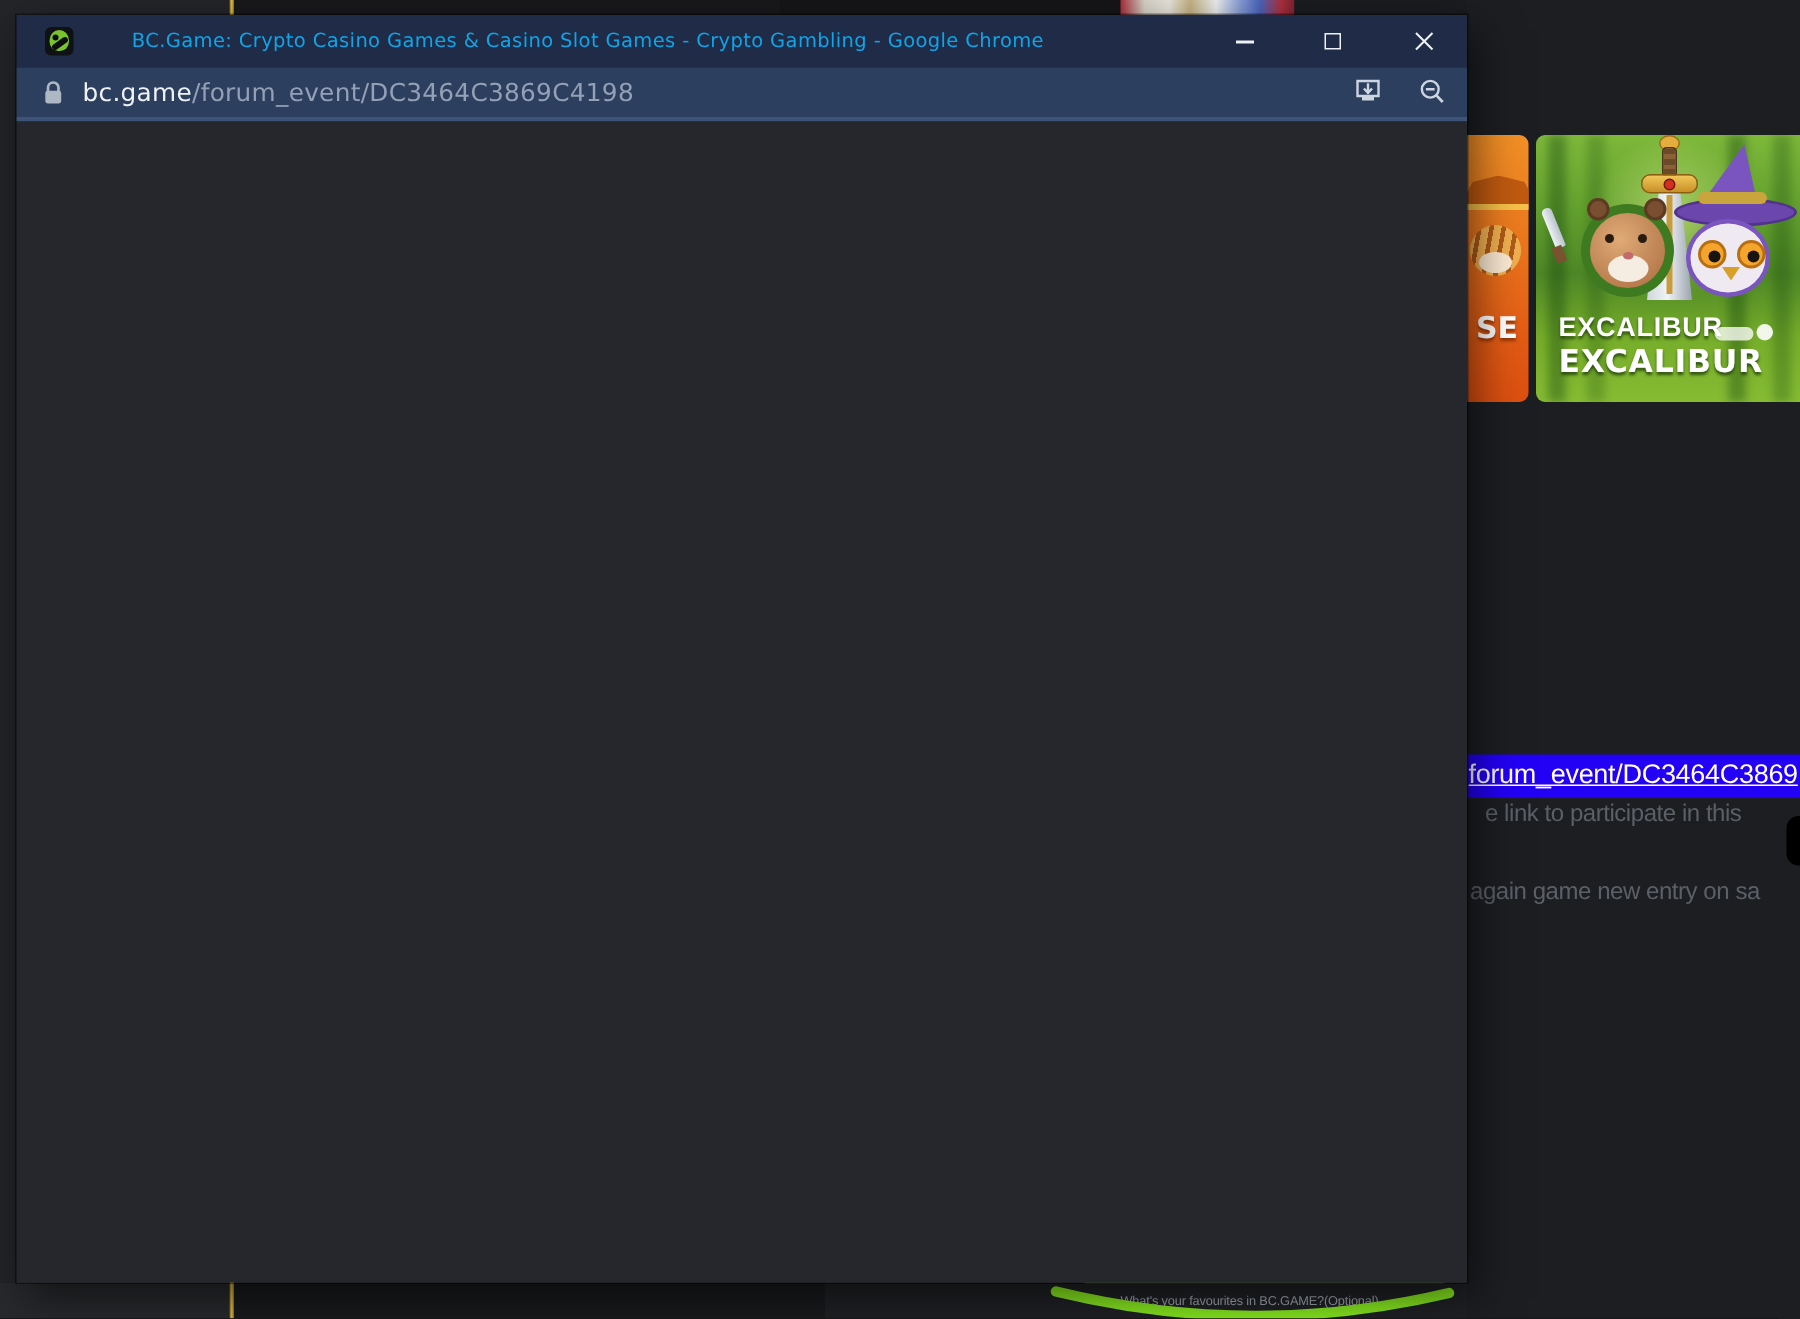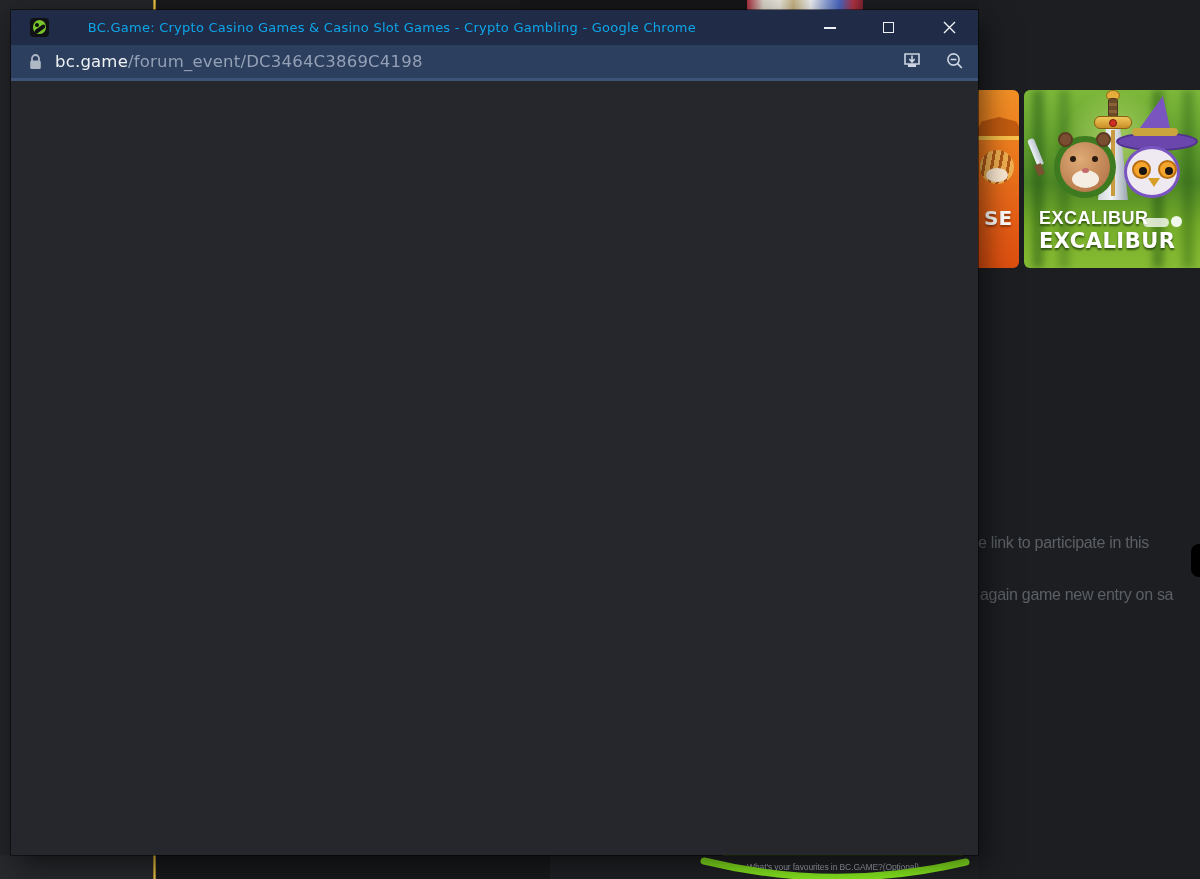--- a/index.html
+++ b/index.html
@@ -69,21 +69,21 @@
   .tileB-title2{left:15px;top:139px;color:#fff;font-weight:800;font-size:21px;letter-spacing:.5px;
                 font-family:"DejaVu Sans",sans-serif;text-shadow:0 2px 2px rgba(30,60,10,.8);}
   .provider-logo{left:119px;top:128px;width:26px;height:9px;border-radius:5px;background:rgba(255,255,255,.85);opacity:.9;}
   .provider-dot{left:147px;top:126px;width:11px;height:11px;border-radius:50%;background:rgba(255,255,255,.9);}
 
   
   .selband{left:0;top:503px;width:222px;height:29px;background:#2301f5;overflow:hidden;}
   .sellink{position:absolute;left:1px;top:3px;white-space:nowrap;color:#ffffff;font-size:18px;
            text-decoration:underline;letter-spacing:-0.2px;}
   .pline{position:absolute;white-space:nowrap;color:#5b6066;font-size:16px;letter-spacing:-0.3px;}
-  .pline1{left:0;top:534px;}
+  .pline1{left:12px;top:534px;}
   .pline2{left:2px;top:586px;}
   .blackpill{left:213px;top:544px;width:14px;height:33px;background:#000;border-radius:8px 0 0 8px;}
   .card{left:0;top:696px;width:160px;height:183px;background:#37383e;}
   .cardtext{position:absolute;left:3px;top:37px;white-space:nowrap;color:#e4e5e7;font-size:13.5px;}
 
   
   .bottomstrip{left:0;top:855px;width:978px;height:24px;background:#191a1c;}
   .bs-seg1{left:0;top:0;width:153px;height:24px;background:#28292d;}
   .yline-bot{left:153px;top:0;width:3px;height:24px;background:linear-gradient(to right,#8a6d1d,#e7c34a,#8a6d1d);}
   .bs-seg3{left:550px;top:0;width:428px;height:24px;background:#202125;}
@@ -171,20 +171,23 @@
       <div class="abs o-eye" style="left:134px;top:70px;">
         <div class="abs o-pupil" style="left:5px;top:5px;"></div>
       </div>
       <div class="abs o-beak"></div>
       <div class="abs tileB-title1">EXCALIBUR</div>
       <div class="abs tileB-title2">EXCALIBUR</div>
       <div class="abs provider-logo"></div>
       <div class="abs provider-dot"></div>
     </div>
 
+    <div class="abs selband">
+      <a class="sellink">forum_event/DC3464C3869</a>
+    </div>
 
     <div class="abs pline pline1">e link to participate in this</div>
     <div class="abs blackpill"></div>
     <div class="abs pline pline2">again game new entry on sa</div>
 
   </div>
 
   <div class="abs bottomstrip">
     <div class="abs bs-seg1"></div>
     <div class="abs yline-bot"></div>

